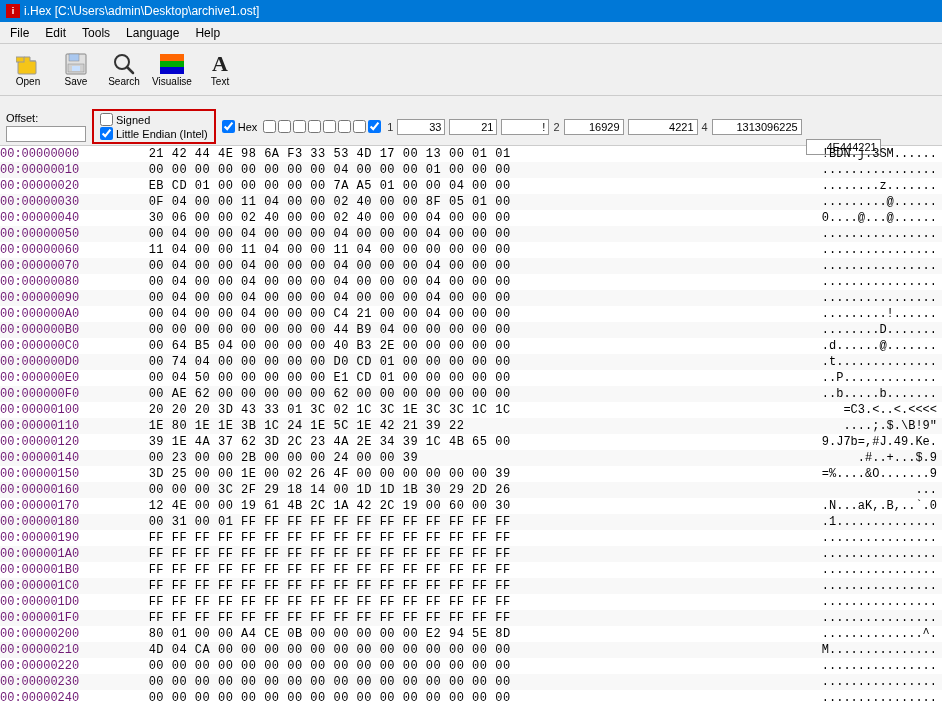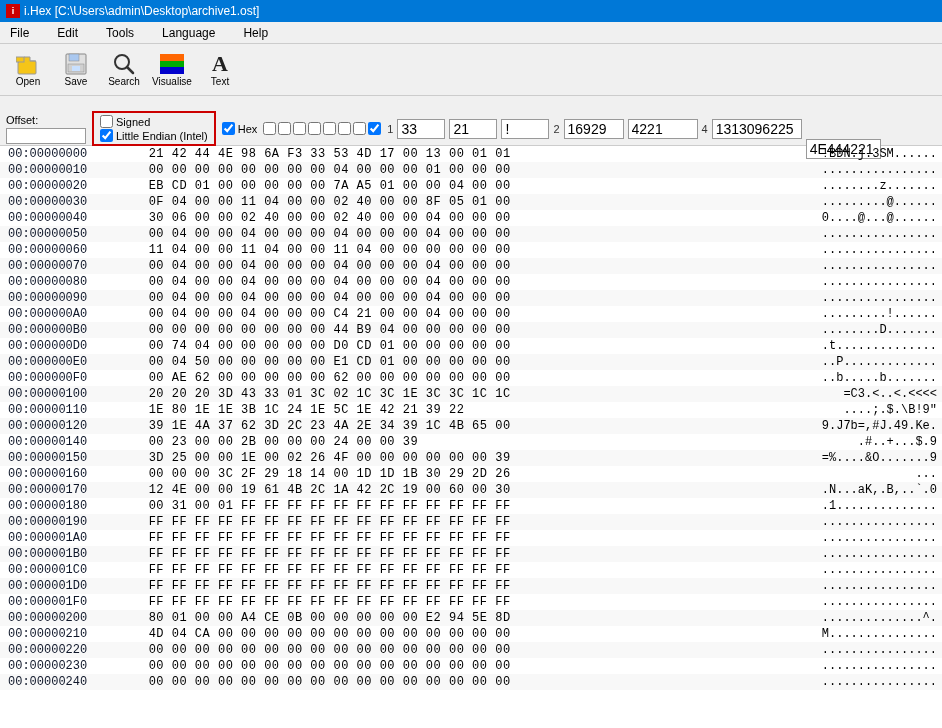--- a/index.html
+++ b/index.html
@@ -27,21 +27,21 @@
       width: 14px; height: 14px;
       background: #cc0000;
       color: white;
       font-size: 9px;
       display: flex; align-items: center; justify-content: center;
       font-weight: bold;
     }
     #menu-bar {
       background: #f0f0f0;
       display: flex;
-      gap: 12px;
+      gap: 0;
       padding: 2px 2px;
       font-family: Arial, sans-serif;
       font-size: 12px;
       border-bottom: 1px solid #ccc;
       height: 22px;
       align-items: center;
     }
     .menu-item {
       padding: 2px 8px;
       cursor: pointer;
@@ -113,47 +113,47 @@
       font-size: 11px;
       font-family: Arial, sans-serif;
     }
     #num-section {
       display: flex;
       align-items: center;
       gap: 4px;
     }
     .num-field {
       width: 48px;
-      font-size: 14px;
+      font-size: 11px;
       border: 1px solid #999;
       padding: 1px 3px;
       background: white;
-      text-align: left;
+      text-align: right;
     }
     .num-label { font-size: 11px; font-family: Arial, sans-serif; color: #333; }
     #hex-main {
       background: white;
       overflow-y: auto;
       height: calc(728px - 22px - 22px - 52px - 50px);
       font-size: 12px;
       font-family: 'Courier New', Courier, monospace;
     }
     table {
       border-collapse: collapse;
       width: 100%;
     }
     tr:nth-child(even) { background: #f8f8f8; }
     td {
       padding: 0 2px;
       white-space: nowrap;
       line-height: 16px;
     }
     .addr-col {
-      color: #0f172a;
-      padding-left: 8px;
+      color: #701a75;
+      padding-left: 0;
       min-width: 90px;
     }
     .hex-col {
       color: #000;
       letter-spacing: 0.5px;
       min-width: 350px;
     }
     .ascii-col {
       color: #000;
       padding-right: 5px;
@@ -331,20 +331,25 @@
     <td class="addr-col">00:000000A0</td>
     <td class="hex-col">00 04 00 00 04 00 00 00 C4 21 00 00 04 00 00 00</td>
     <td class="ascii-col">.........!......</td>
   </tr>
         <tr>
     <td class="addr-col">00:000000B0</td>
     <td class="hex-col">00 00 00 00 00 00 00 00 44 B9 04 00 00 00 00 00</td>
     <td class="ascii-col">........D.......</td>
   </tr>
         <tr>
+    <td class="addr-col">00:000000C0</td>
+    <td class="hex-col">00 64 B5 04 00 00 00 00 40 B3 2E 00 00 00 00 00</td>
+    <td class="ascii-col">.d......@.......</td>
+  </tr>
+        <tr>
     <td class="addr-col">00:000000D0</td>
     <td class="hex-col">00 74 04 00 00 00 00 00 D0 CD 01 00 00 00 00 00</td>
     <td class="ascii-col">.t..............</td>
   </tr>
         <tr>
     <td class="addr-col">00:000000E0</td>
     <td class="hex-col">00 04 50 00 00 00 00 00 E1 CD 01 00 00 00 00 00</td>
     <td class="ascii-col">..P.............</td>
   </tr>
         <tr>

